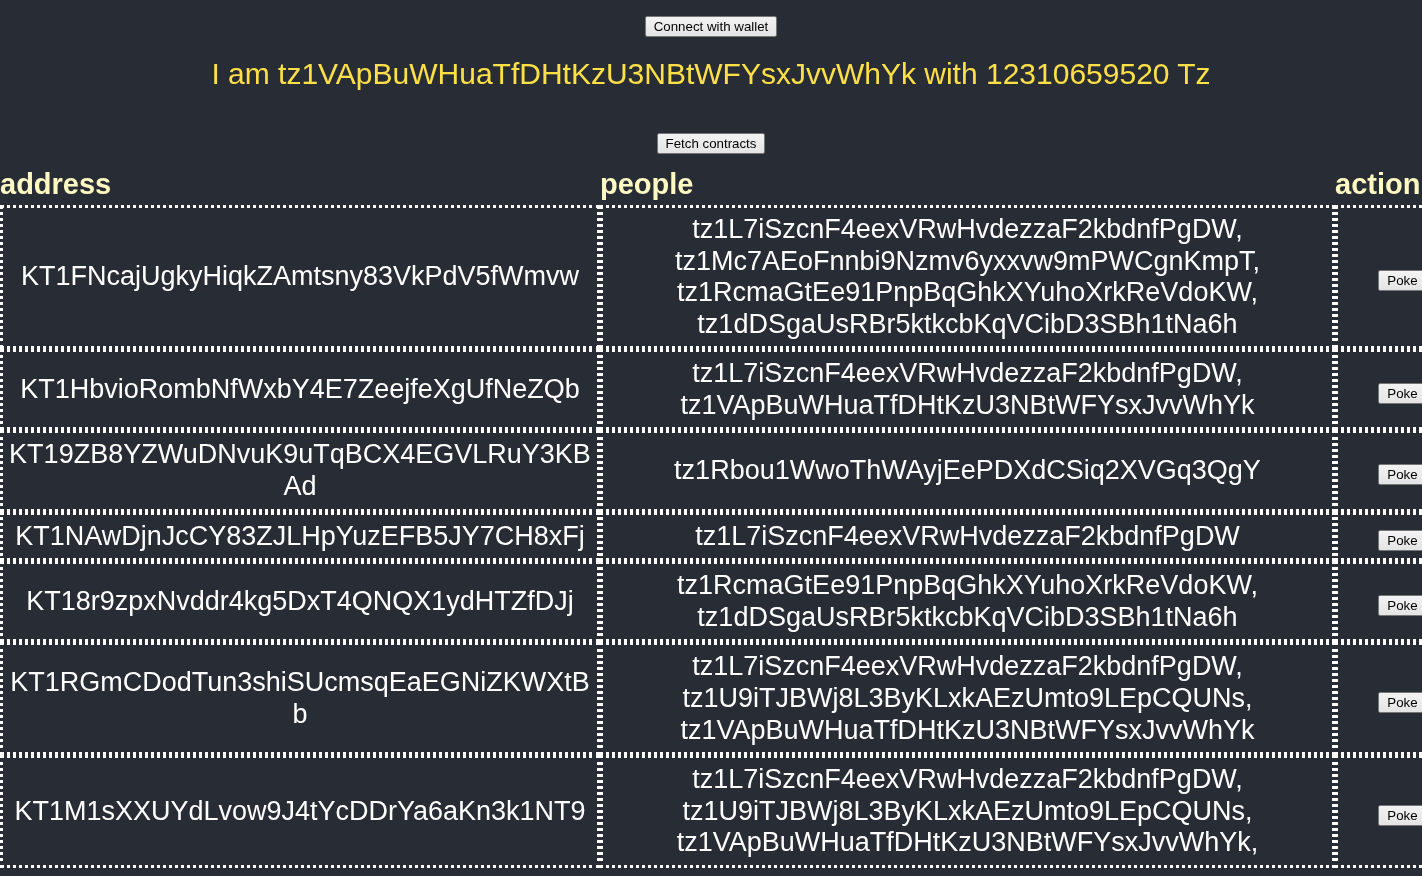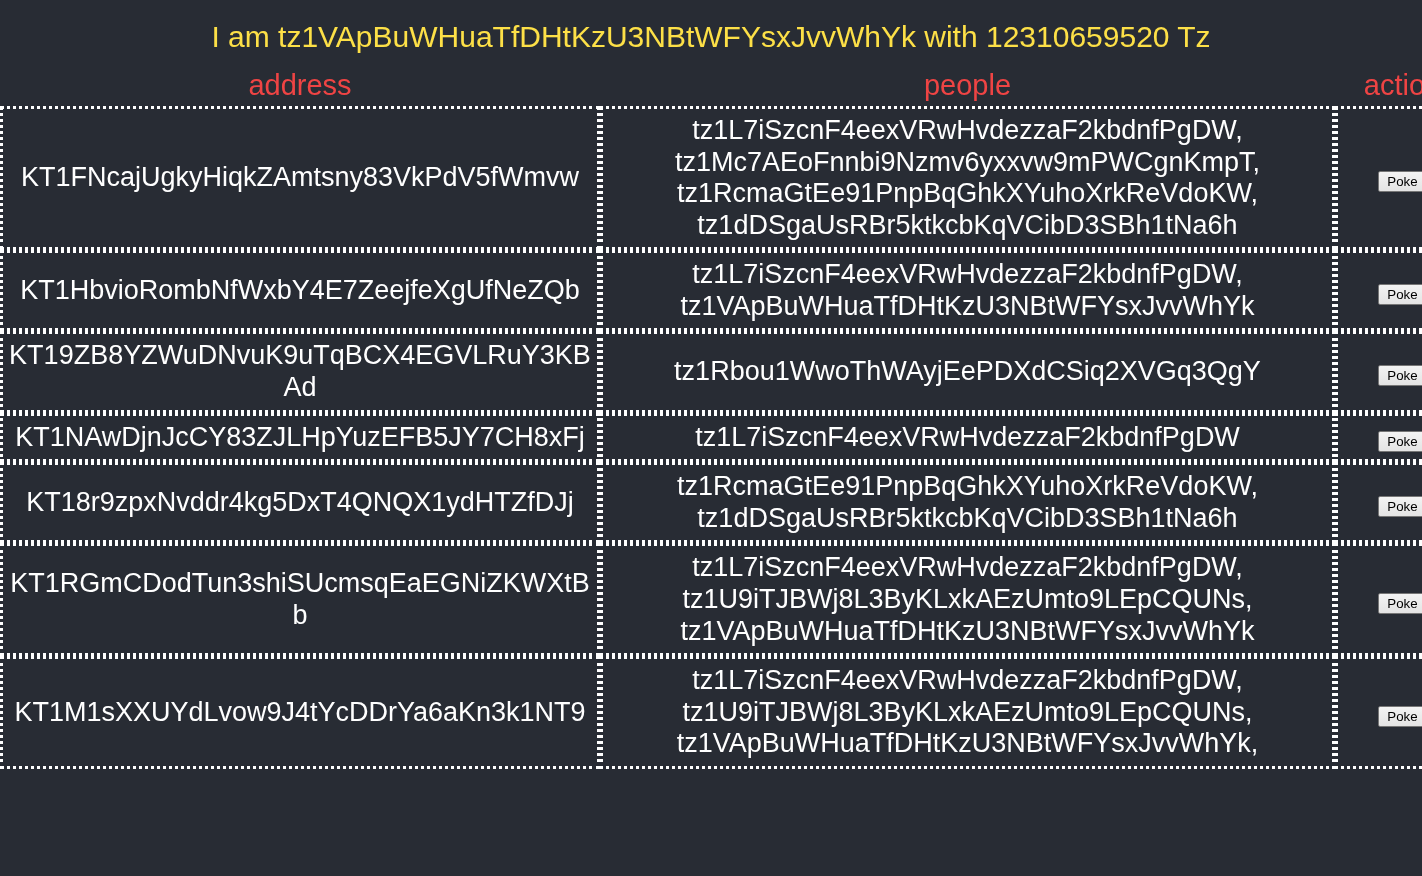--- a/index.html
+++ b/index.html
@@ -54,24 +54,24 @@
   table.contracts {
     border-collapse: separate;
     border-spacing: 0;
     width: 1470px;
     margin-top: 14px;
     table-layout: fixed;
   }
 
   table.contracts th {
     font-size: 29px;
-    font-weight: normal;
-    color: #ef4444;
+    font-weight: bold;
+    color: #fef9c3;
     padding: 0 0 4px 0;
-    text-align: center;
+    text-align: left;
     vertical-align: bottom;
   }
 
   table.contracts td {
     border: 3px dotted #ffffff;
     color: #ffffff;
     font-size: 27px;
     line-height: 1.17;
     text-align: center;
     vertical-align: middle;
@@ -92,24 +92,30 @@
     font-size: 13.3px;
   }
 
   .people-line { display: block; white-space: nowrap; text-align: center; }
 </style>
 </head>
 <body>
 
 <div class="app">
 
+  <div class="btn-row">
+    <button class="ui-btn" id="connect-wallet-button">Connect with wallet</button>
+  </div>
 
 
   <div class="identity-line">I am tz1VApBuWHuaTfDHtKzU3NBtWFYsxJvvWhYk with 12310659520 Tz</div>
 
+  <div class="btn-row">
+    <button class="ui-btn" id="fetch-contracts-button">Fetch contracts</button>
+  </div>
 
   <table class="contracts">
     <colgroup>
       <col class="c-address">
       <col class="c-people">
       <col class="c-action">
     </colgroup>
     <thead>
       <tr>
         <th>address</th>

